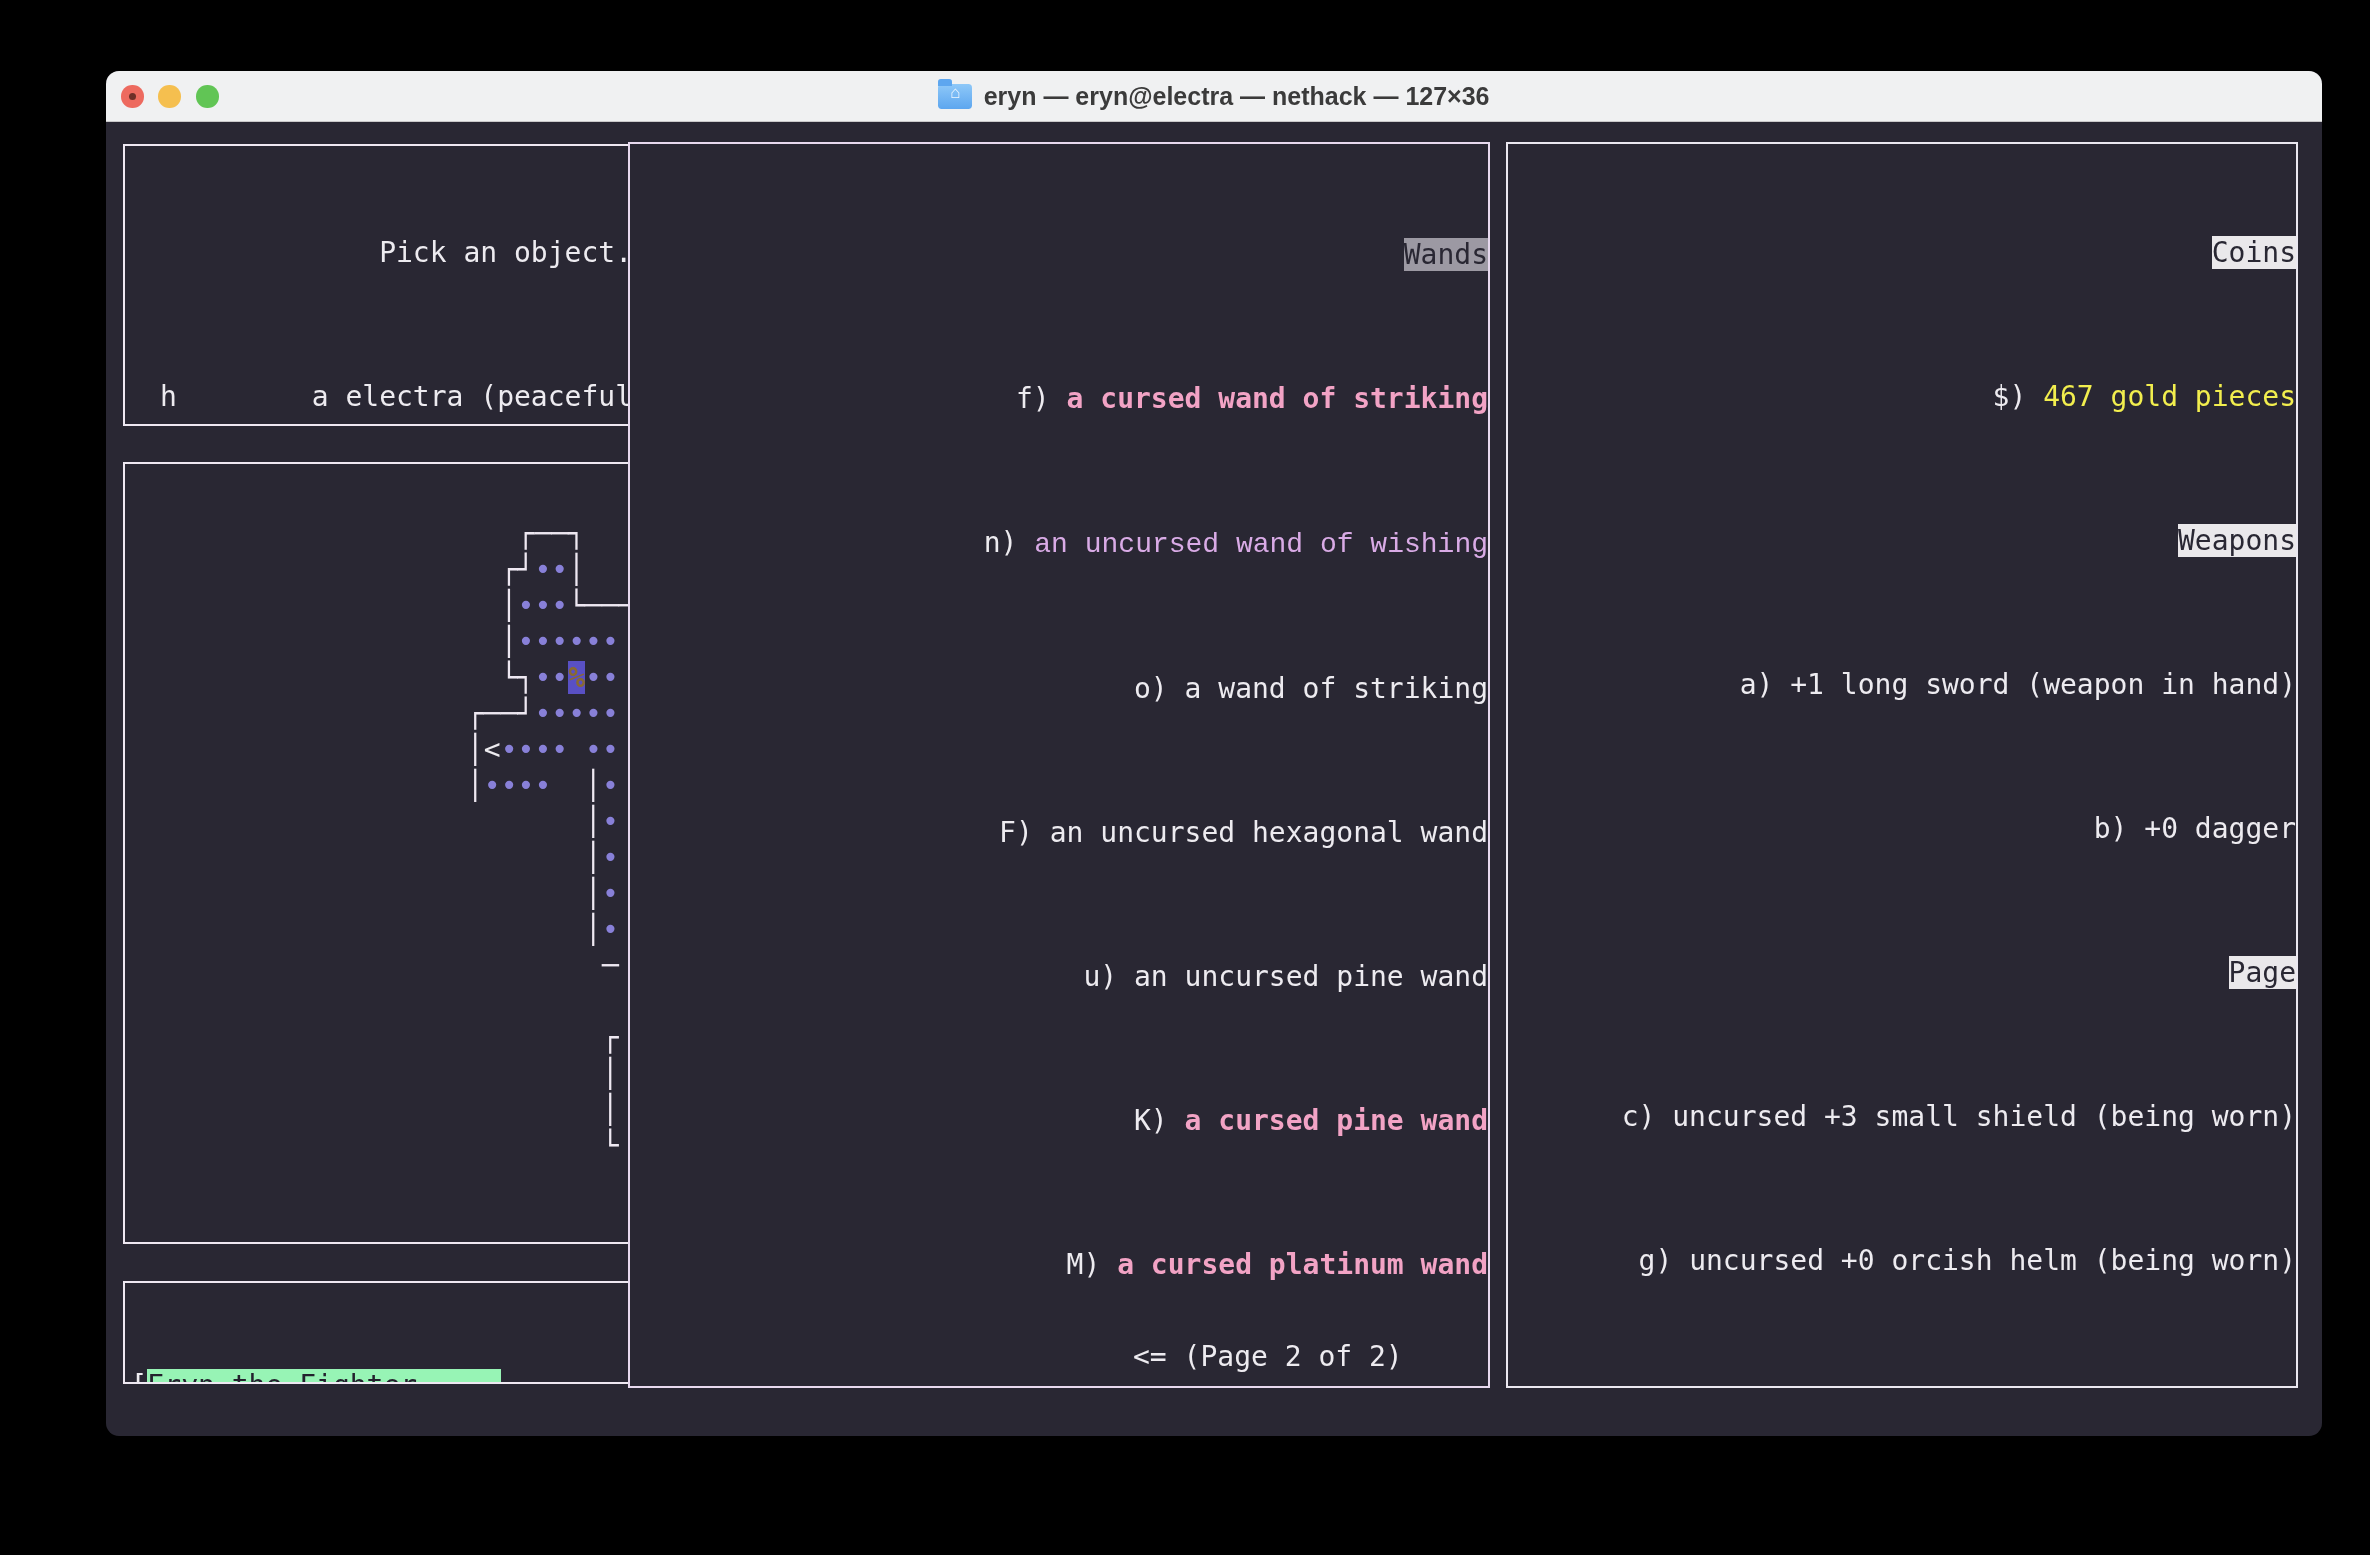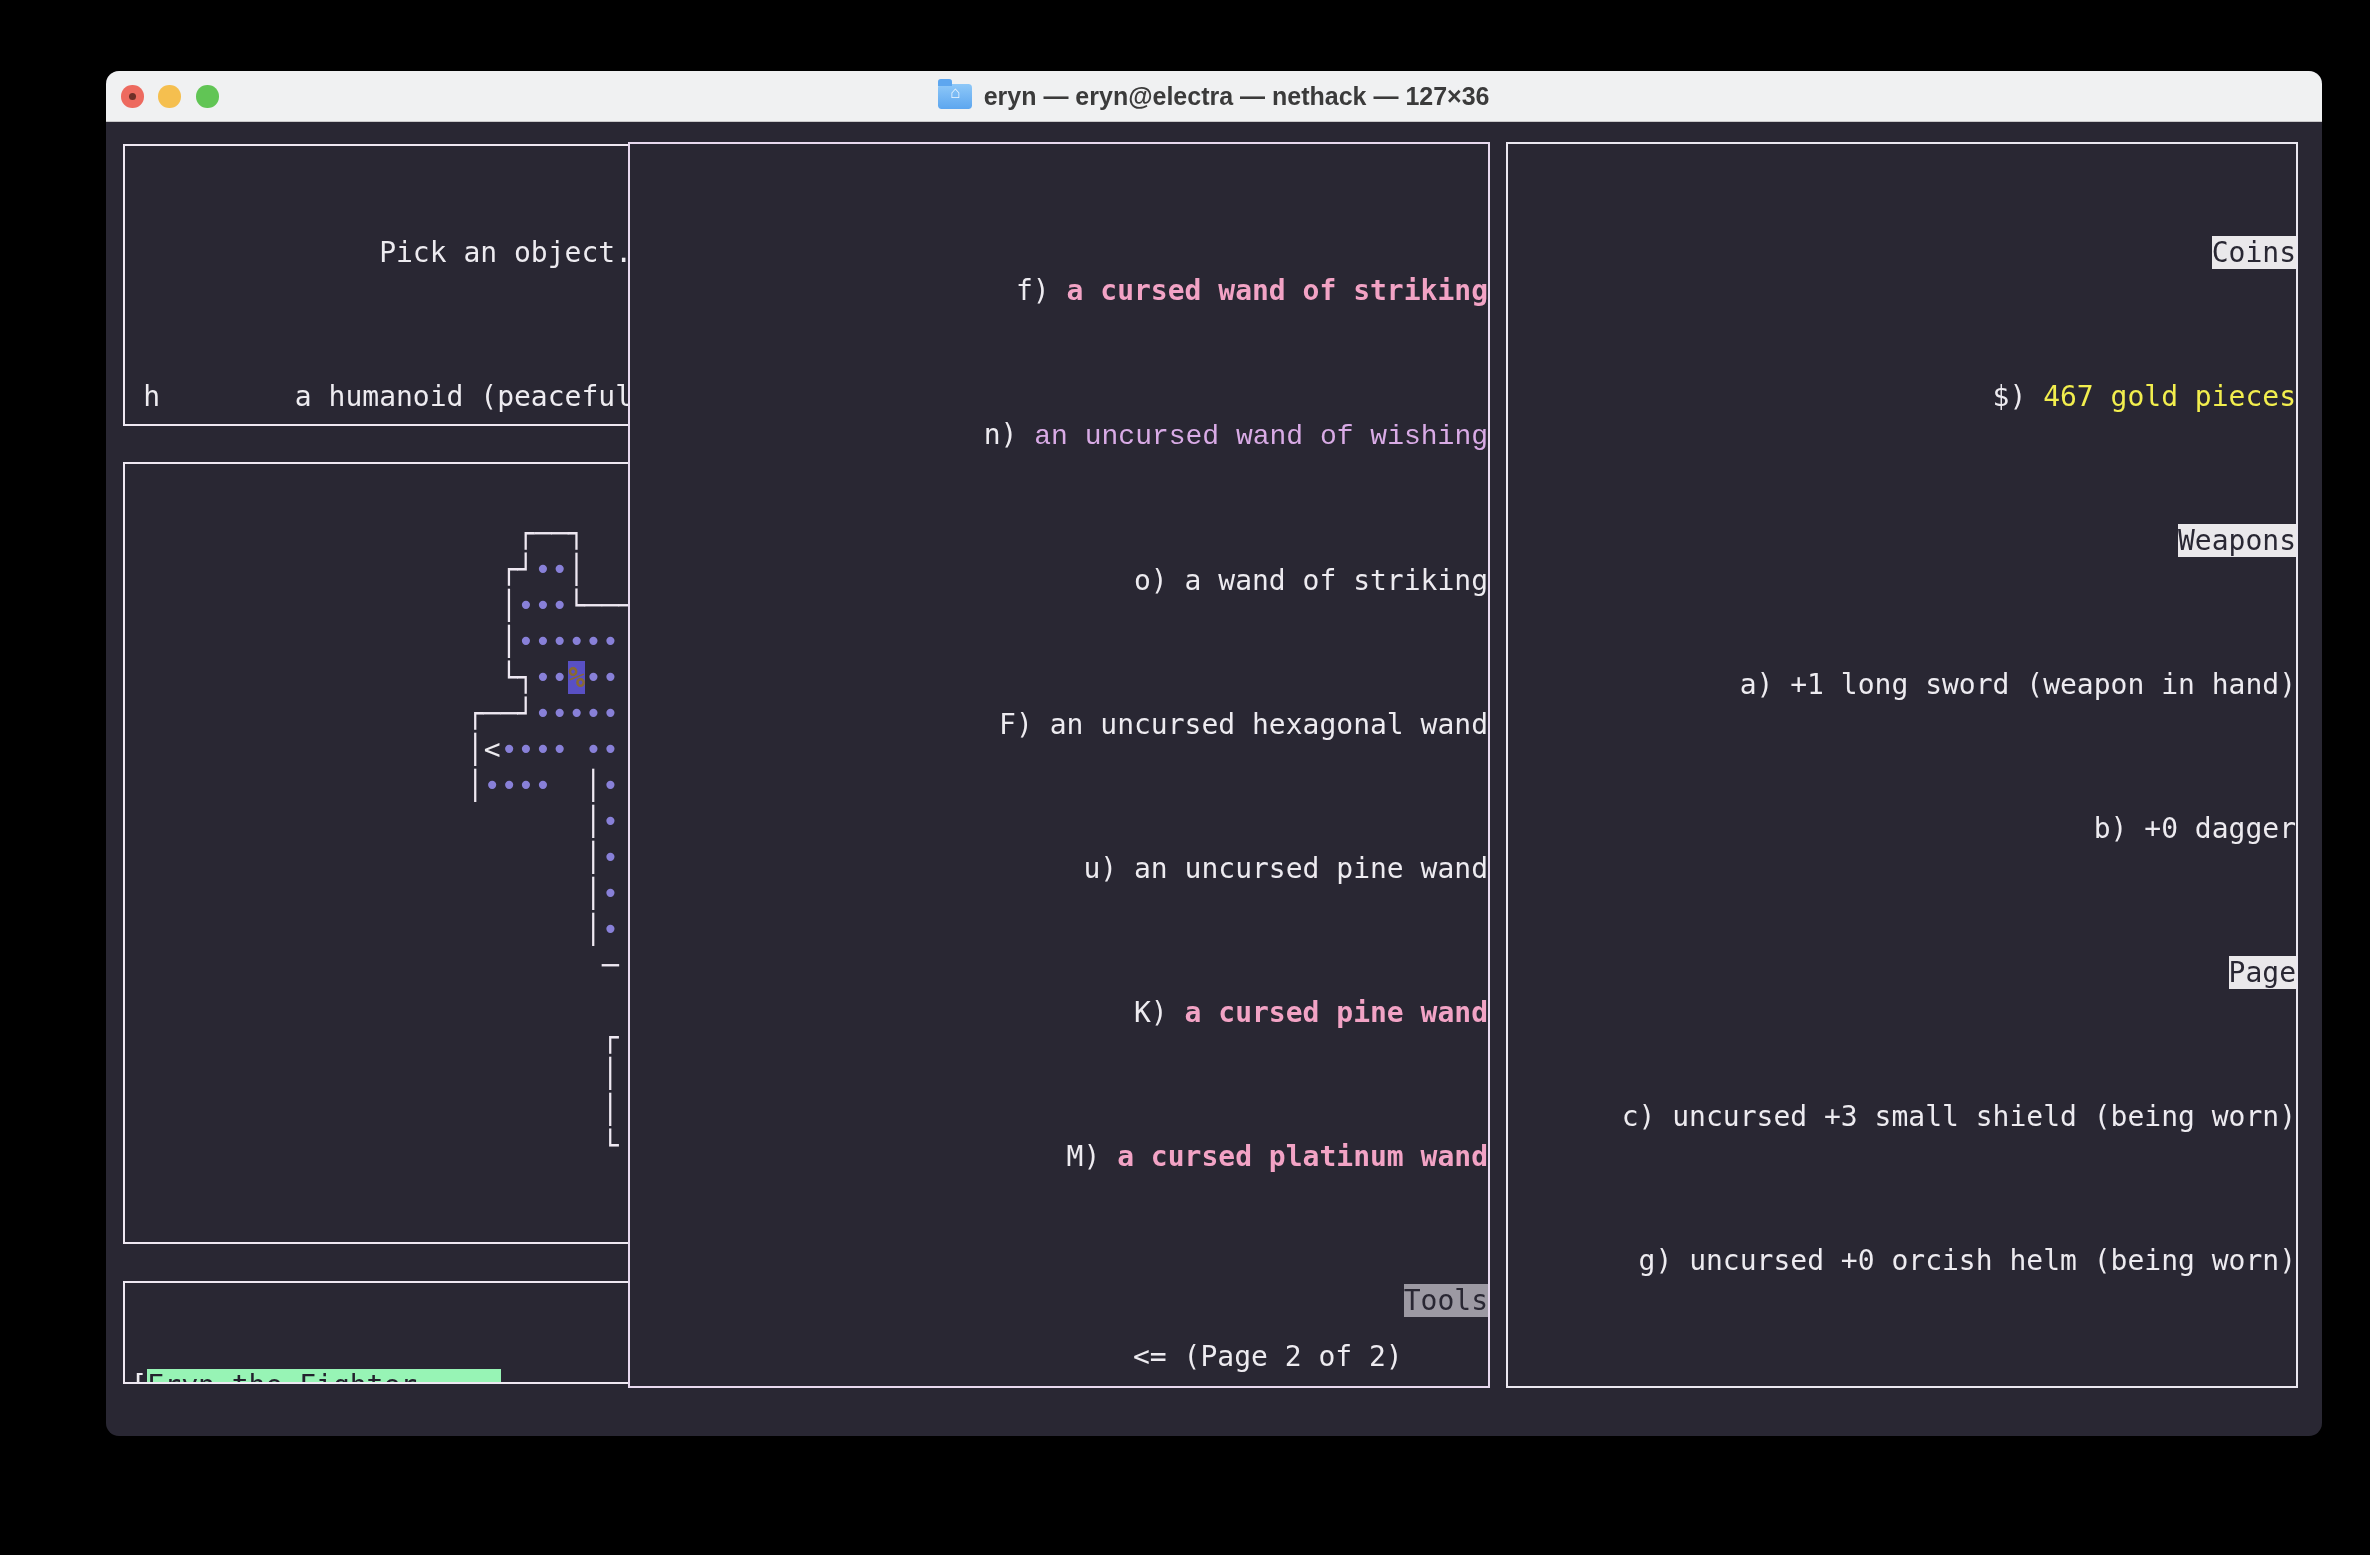--- a/index.html
+++ b/index.html
@@ -80,21 +80,21 @@
     <div class="titlewrap">
       <span class="foldericon"></span>
       <span>eryn — eryn@electra — nethack — 127×36</span>
     </div>
   </div>
 
   <div class="panel p-msg">
     <div class="mono">
   <div class="line"><span class="txt c-white">Pick an object.</span></div>
 
-  <div class="line"><span class="txt c-white">h        a humanoid (peaceful</span></div>
+  <div class="line"><span class="txt c-white">h        a electra (peaceful</span></div>
 
   
 
   
 
   
 
   
 </div>
   </div>
@@ -105,20 +105,21 @@
 
   <div class="panel p-status">
     <div class="mono">
       <div><span>[</span><span class="hlname">Eryn the Fighter     </span></div>
       
     </div>
   </div>
 
   <div class="panel p-mid">
     <div class="lines mono">
+  <div class="line hdr-gray"><span class="sel"></span><span class="txt">Wands</span></div>
 
   <div class="line item c-pink b"><span class="sel"> f) </span><span class="txt">a cursed wand of striking</span></div>
 
   <div class="line item c-lilac"><span class="sel"> n) </span><span class="txt">an uncursed wand of wishing</span></div>
 
   <div class="line item c-white"><span class="sel"> o) </span><span class="txt">a wand of striking</span></div>
 
   <div class="line item c-white"><span class="sel"> F) </span><span class="txt">an uncursed hexagonal wand</span></div>
 
   <div class="line item c-white"><span class="sel"> u) </span><span class="txt">an uncursed pine wand</span></div>

